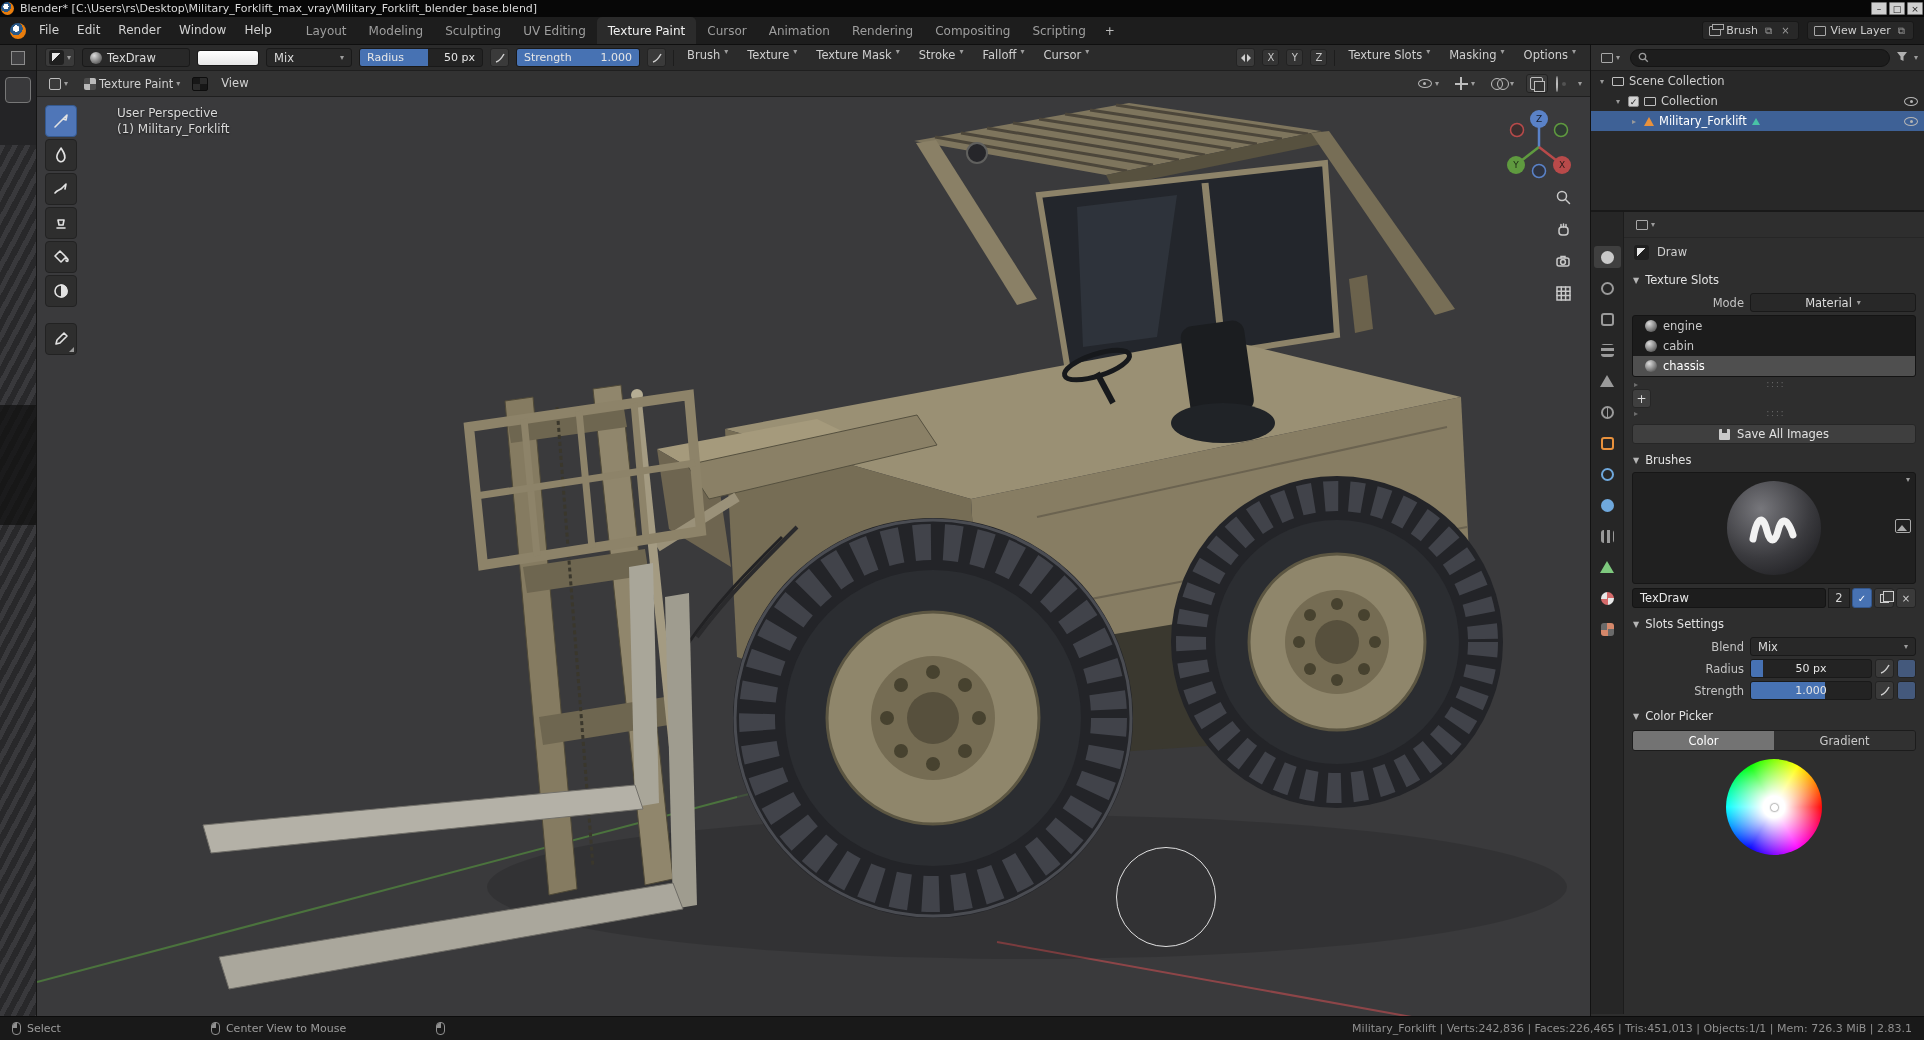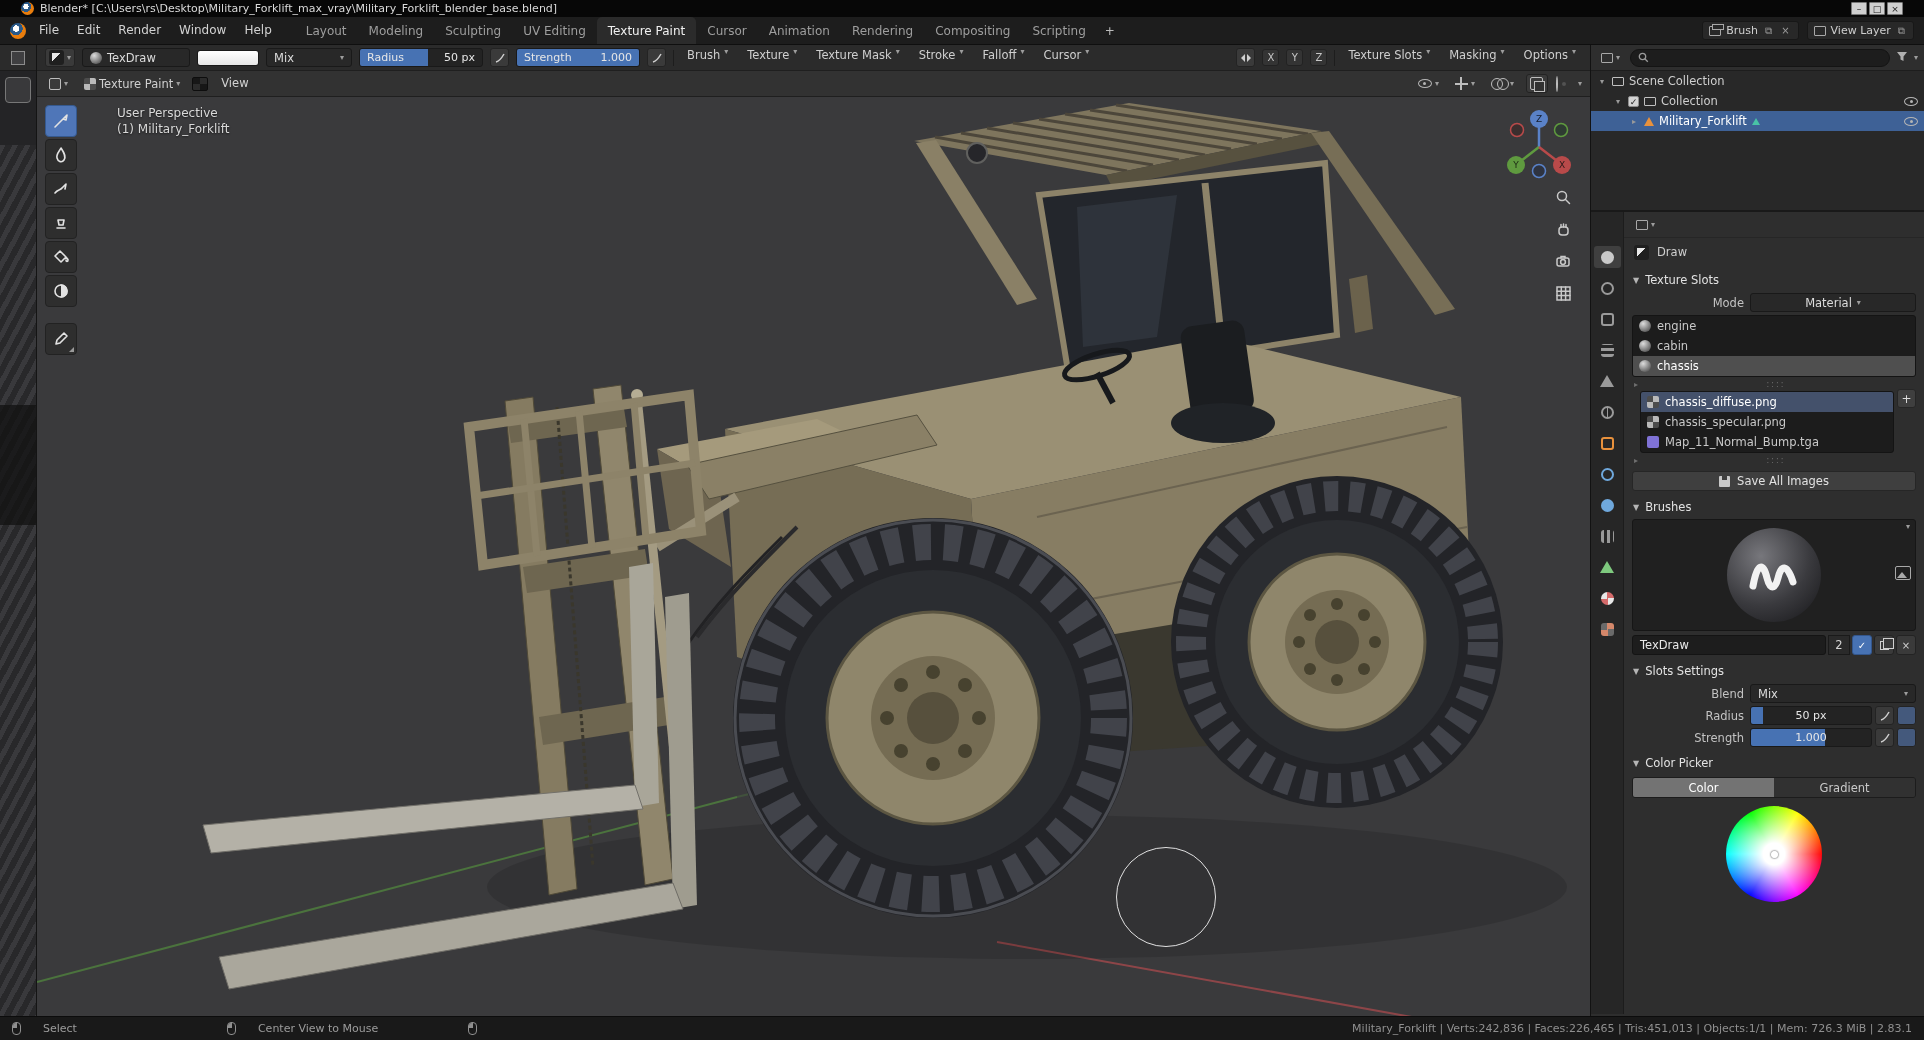--- a/index.html
+++ b/index.html
@@ -2,21 +2,21 @@
 <html><head>
 <meta charset="utf-8">
 <style>
   *{box-sizing:border-box;margin:0;padding:0}
   html,body{width:1924px;height:1040px;overflow:hidden;background:#161616;
     font-family:"DejaVu Sans",sans-serif}
   #app{position:absolute;inset:0;font-size:12px;color:#cfcfcf}
 
   
   #titlebar{position:absolute;left:0;top:0;width:1924px;height:17px;background:#070707;
-    display:flex;align-items:center;padding:0 21px;font-size:11px;color:#dadada;gap:6px}
+    display:flex;align-items:center;padding:0 1px;font-size:11px;color:#dadada;gap:6px}
   #titlebar .title{white-space:nowrap;overflow:hidden}
   .win-btns{margin-left:auto;display:flex;gap:2px}
   .win-btn{width:16px;height:13px;background:#cfcfcf;color:#1a1a1a;font-size:9px;line-height:12px;
     text-align:center;border:1px solid #777;border-radius:1px}
   .blogo{width:13px;height:13px;border-radius:50%;background:radial-gradient(circle at 38% 35%,#fff 0 22%,#2a5a8a 23% 45%,#e87d0d 46%)}
 
   
   #topbar{position:absolute;left:0;top:17px;width:1924px;height:28px;background:#1d1d1d;
     border-bottom:1px solid #0f0f0f;display:flex;align-items:center;padding:0 6px}
   .menu-item{padding:0 9px;line-height:27px;color:#d2d2d2;cursor:default}
@@ -146,21 +146,21 @@
   .tool-title-row{height:24px;display:flex;align-items:center;gap:8px;padding:0 10px;margin-top:2px}
   .brush-ic{width:15px;height:15px;border-radius:3px;background:#1f1f1f;position:relative}
   .brush-ic::after{content:"";position:absolute;left:3px;top:3px;width:9px;height:9px;
     background:linear-gradient(135deg,#e8e8e8 45%,transparent 46%)}
   .phdr{height:20px;display:flex;align-items:center;gap:6px;padding:0 9px;color:#e2e2e2;margin-top:6px}
   .phdr .tri{font-size:8px;color:#b5b5b5}
   .prow{display:flex;align-items:center;margin:3px 8px;gap:6px}
   .plabel{width:112px;text-align:right;color:#c3c3c3}
   .pwidget{flex:1;display:flex;align-items:center;gap:3px}
   .listbox{margin:2px 8px;background:#1c1c1c;border:1px solid #141414;border-radius:3px;overflow:hidden}
-  .li-row{height:20px;display:flex;align-items:center;gap:6px;padding:0 6px;color:#c9c9c9}
+  .li-row{height:20px;display:flex;align-items:center;gap:6px;padding:0 12px;color:#c9c9c9}
   .li-row.sel-gray{background:#4f4f4f;color:#fff}
   .li-row.sel-blue{background:#44516b;color:#fff}
   .grip-row{height:10px;display:flex;align-items:center;padding:0 10px;color:#6f6f6f;font-size:8px}
   .grip-row .dots{flex:1;text-align:center;letter-spacing:2px}
   .sphere-ic{width:12px;height:12px;border-radius:50%;background:radial-gradient(circle at 35% 30%,#dcdcdc,#606060 75%)}
   .checker-ic{width:12px;height:12px;border-radius:2px;background:conic-gradient(#b9b9b9 0 25%,#4c4c4c 0 50%,#b9b9b9 0 75%,#4c4c4c 0)}
   .purple-ic{width:12px;height:12px;border-radius:2px;background:#7f72d6}
   .tex-flex{display:flex;align-items:flex-start;gap:3px;margin-right:8px}
   .tex-flex .listbox{flex:1;margin-right:0}
   .plus-btn{width:19px;height:19px;background:#3f3f3f;border:1px solid #262626;border-radius:3px;
@@ -198,21 +198,21 @@
   .wheel-cursor{position:absolute;left:45px;top:45px;width:7px;height:7px;border-radius:50%;
     border:1.5px solid #fff;box-shadow:0 0 2px #000}
 
   
   #statusbar{position:absolute;left:0;top:1016px;width:1924px;height:24px;background:#191919;
     border-top:1px solid #0c0c0c;display:flex;align-items:center;padding:0 12px;gap:10px;
     color:#9c9c9c;font-size:11px}
   .mouse-ic{width:9px;height:13px;border:1px solid #8f8f8f;border-radius:4px;position:relative}
   .mouse-ic::after{content:"";position:absolute;left:0;top:0;width:4px;height:5px;
     background:#8f8f8f;border-radius:3px 0 0 0}
-  .sb-group{display:flex;align-items:flex-end;gap:22px}
+  .sb-group{display:flex;align-items:flex-end;gap:6px}
   .sb-stats{margin-left:auto;color:#8f8f8f;white-space:nowrap}
 </style>
 </head>
 <body>
 
 <div id="app">
 
   <div id="titlebar">
     <span class="blogo"></span>
     <span class="title">Blender* [C:\Users\rs\Desktop\Military_Forklift_max_vray\Military_Forklift_blender_base.blend]</span>
@@ -705,34 +705,20 @@
           <div class="li-row sel-gray">
             <span class="sphere-ic"></span>
             <span>chassis</span>
           </div>
         </div>
         <div class="grip-row">
           <span>▸</span>
             <span class="dots">::::</span>
         </div>
         <div class="tex-flex" style="margin-left:8px">
-          <div class="listbox">
-            <div class="li-row sel-blue">
-              <span class="checker-ic"></span>
-              <span>chassis_diffuse.png</span>
-            </div>
-            <div class="li-row">
-              <span class="checker-ic"></span>
-              <span>chassis_specular.png</span>
-            </div>
-            <div class="li-row">
-              <span class="purple-ic"></span>
-              <span>Map_11_Normal_Bump.tga</span>
-            </div>
-          </div>
           <span class="plus-btn">+</span>
         </div>
         <div class="grip-row">
           <span>▸</span>
             <span class="dots">::::</span>
         </div>
         <div class="big-btn">
           <span class="disk-ic"></span>
           <span>Save All Images</span>
         </div>

